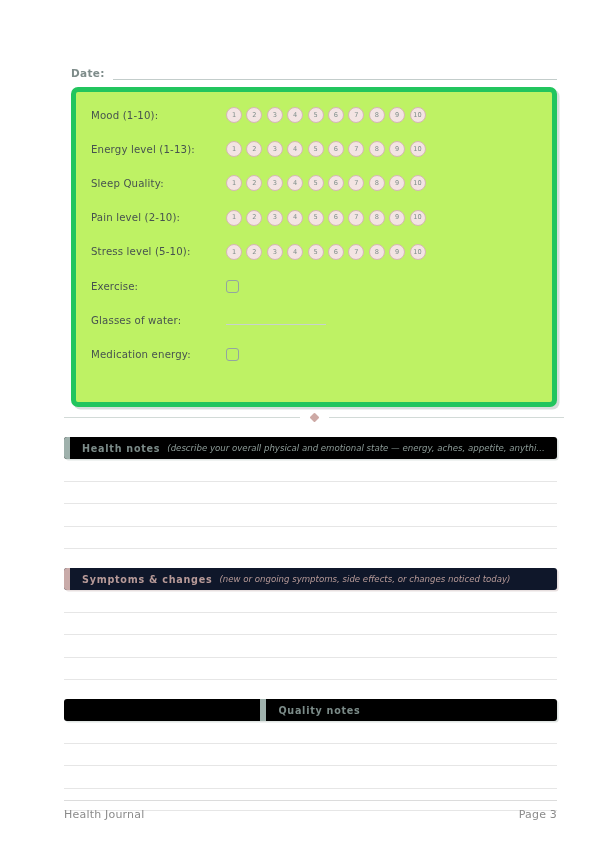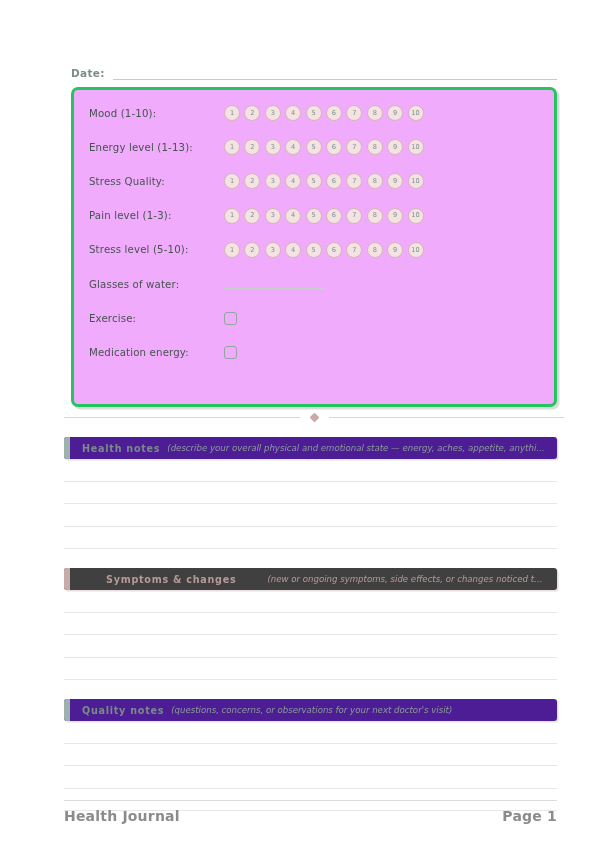--- a/index.html
+++ b/index.html
@@ -51,22 +51,22 @@
   }
 
   
   .card {
     position: absolute;
     left: 57px;
     top: 87px;
     width: 486px;
     height: 320px;
     box-sizing: border-box;
-    background: #f0abfc;
-    border: 3px solid #22c55e;
+    background: #bef264;
+    border: 5px solid #22c55e;
     border-radius: 7px;
     box-shadow: 2.5px 2.5px 0 rgba(150,165,160,0.38);
   }
 
   .rows {
     position: absolute;
     left: 0; top: 0;
     width: 100%;
     padding: 6px 0 0 0;
     box-sizing: border-box;
@@ -153,22 +153,22 @@
 
   .sec-head {
     position: relative;
     height: 22px;
     display: flex;
     align-items: center;
     border-radius: 3px;
     overflow: hidden;
     box-shadow: 1.6px 1.6px 0 rgba(150,165,160,0.30);
   }
-  .sec-head.green { background: #4c1d95; justify-content: center; }
-  .sec-head.rose  { background: #404040; box-shadow: 1.6px 1.6px 0 rgba(175,150,150,0.30); gap: 24px; }
+  .sec-head.green { background: #000000; justify-content: center; }
+  .sec-head.rose  { background: #0f172a; box-shadow: 1.6px 1.6px 0 rgba(175,150,150,0.30); }
 
   .accent {
     width: 6px;
     height: 22px;
     flex: none;
   }
   .accent.green { background: #9fb1ac; }
   .accent.rose  { background: #c9aba9; }
 
   .sec-title {
@@ -207,24 +207,23 @@
     left: 50px;
     top: 800px;
     width: 493px;
     border-top: 1px solid #dcdcdc;
     padding-top: 7px;
     display: flex;
     justify-content: space-between;
     align-items: center;
   }
   .footer span {
-    font-size: 14px;
+    font-size: 11px;
     color: #8b8b8b;
     letter-spacing: 0.2px;
-    font-weight: bold;
   }
 </style>
 </head>
 <body>
 
 <div class="page">
 
   <div class="date-row">
     <div class="date-label">Date:</div>
     <div class="date-line"></div>
@@ -256,36 +255,36 @@
             <div class="dot">4</div>
             <div class="dot">5</div>
             <div class="dot">6</div>
             <div class="dot">7</div>
             <div class="dot">8</div>
             <div class="dot">9</div>
             <div class="dot">10</div>
           </div>
         </div>
         <div class="frow">
-          <div class="frow-label">Stress Quality:</div>
-          <div class="scale">
-            <div class="dot">1</div>
-            <div class="dot">2</div>
-            <div class="dot">3</div>
-            <div class="dot">4</div>
-            <div class="dot">5</div>
-            <div class="dot">6</div>
-            <div class="dot">7</div>
-            <div class="dot">8</div>
-            <div class="dot">9</div>
-            <div class="dot">10</div>
-          </div>
-        </div>
-        <div class="frow">
-          <div class="frow-label">Pain level (1-3):</div>
+          <div class="frow-label">Sleep Quality:</div>
+          <div class="scale">
+            <div class="dot">1</div>
+            <div class="dot">2</div>
+            <div class="dot">3</div>
+            <div class="dot">4</div>
+            <div class="dot">5</div>
+            <div class="dot">6</div>
+            <div class="dot">7</div>
+            <div class="dot">8</div>
+            <div class="dot">9</div>
+            <div class="dot">10</div>
+          </div>
+        </div>
+        <div class="frow">
+          <div class="frow-label">Pain level (2-10):</div>
           <div class="scale">
             <div class="dot">1</div>
             <div class="dot">2</div>
             <div class="dot">3</div>
             <div class="dot">4</div>
             <div class="dot">5</div>
             <div class="dot">6</div>
             <div class="dot">7</div>
             <div class="dot">8</div>
             <div class="dot">9</div>
@@ -299,28 +298,28 @@
             <div class="dot">2</div>
             <div class="dot">3</div>
             <div class="dot">4</div>
             <div class="dot">5</div>
             <div class="dot">6</div>
             <div class="dot">7</div>
             <div class="dot">8</div>
             <div class="dot">9</div>
             <div class="dot">10</div>
           </div>
+        </div>
+        <div class="frow">
+          <div class="frow-label">Exercise:</div>
+          <div class="checkbox"></div>
         </div>
         <div class="frow">
           <div class="frow-label">Glasses of water:</div>
           <div class="blank-line"></div>
-        </div>
-        <div class="frow">
-          <div class="frow-label">Exercise:</div>
-          <div class="checkbox"></div>
         </div>
         <div class="frow">
           <div class="frow-label">Medication energy:</div>
           <div class="checkbox"></div>
         </div>
       </div>
   </div>
 
   <div class="divider">
     <div class="dline"></div>
@@ -352,29 +351,28 @@
           <div class="wline"></div>
           <div class="wline"></div>
           <div class="wline"></div>
           <div class="wline"></div>
         </div>
       </div>
       <div class="section" style="top: 699px;">
         <div class="sec-head green">
           <div class="accent green"></div>
           <div class="sec-title green">Quality notes</div>
-          <div class="sec-hint green">(questions, concerns, or observations for your next doctor's visit)</div>
         </div>
         <div class="lines">
           <div class="wline"></div>
           <div class="wline"></div>
           <div class="wline"></div>
           <div class="wline"></div>
         </div>
       </div>
     </div>
 
   <div class="footer">
     <span>Health Journal</span>
-    <span>Page 1</span>
+    <span>Page 3</span>
   </div>
 
 </div>
 
 </body></html>

